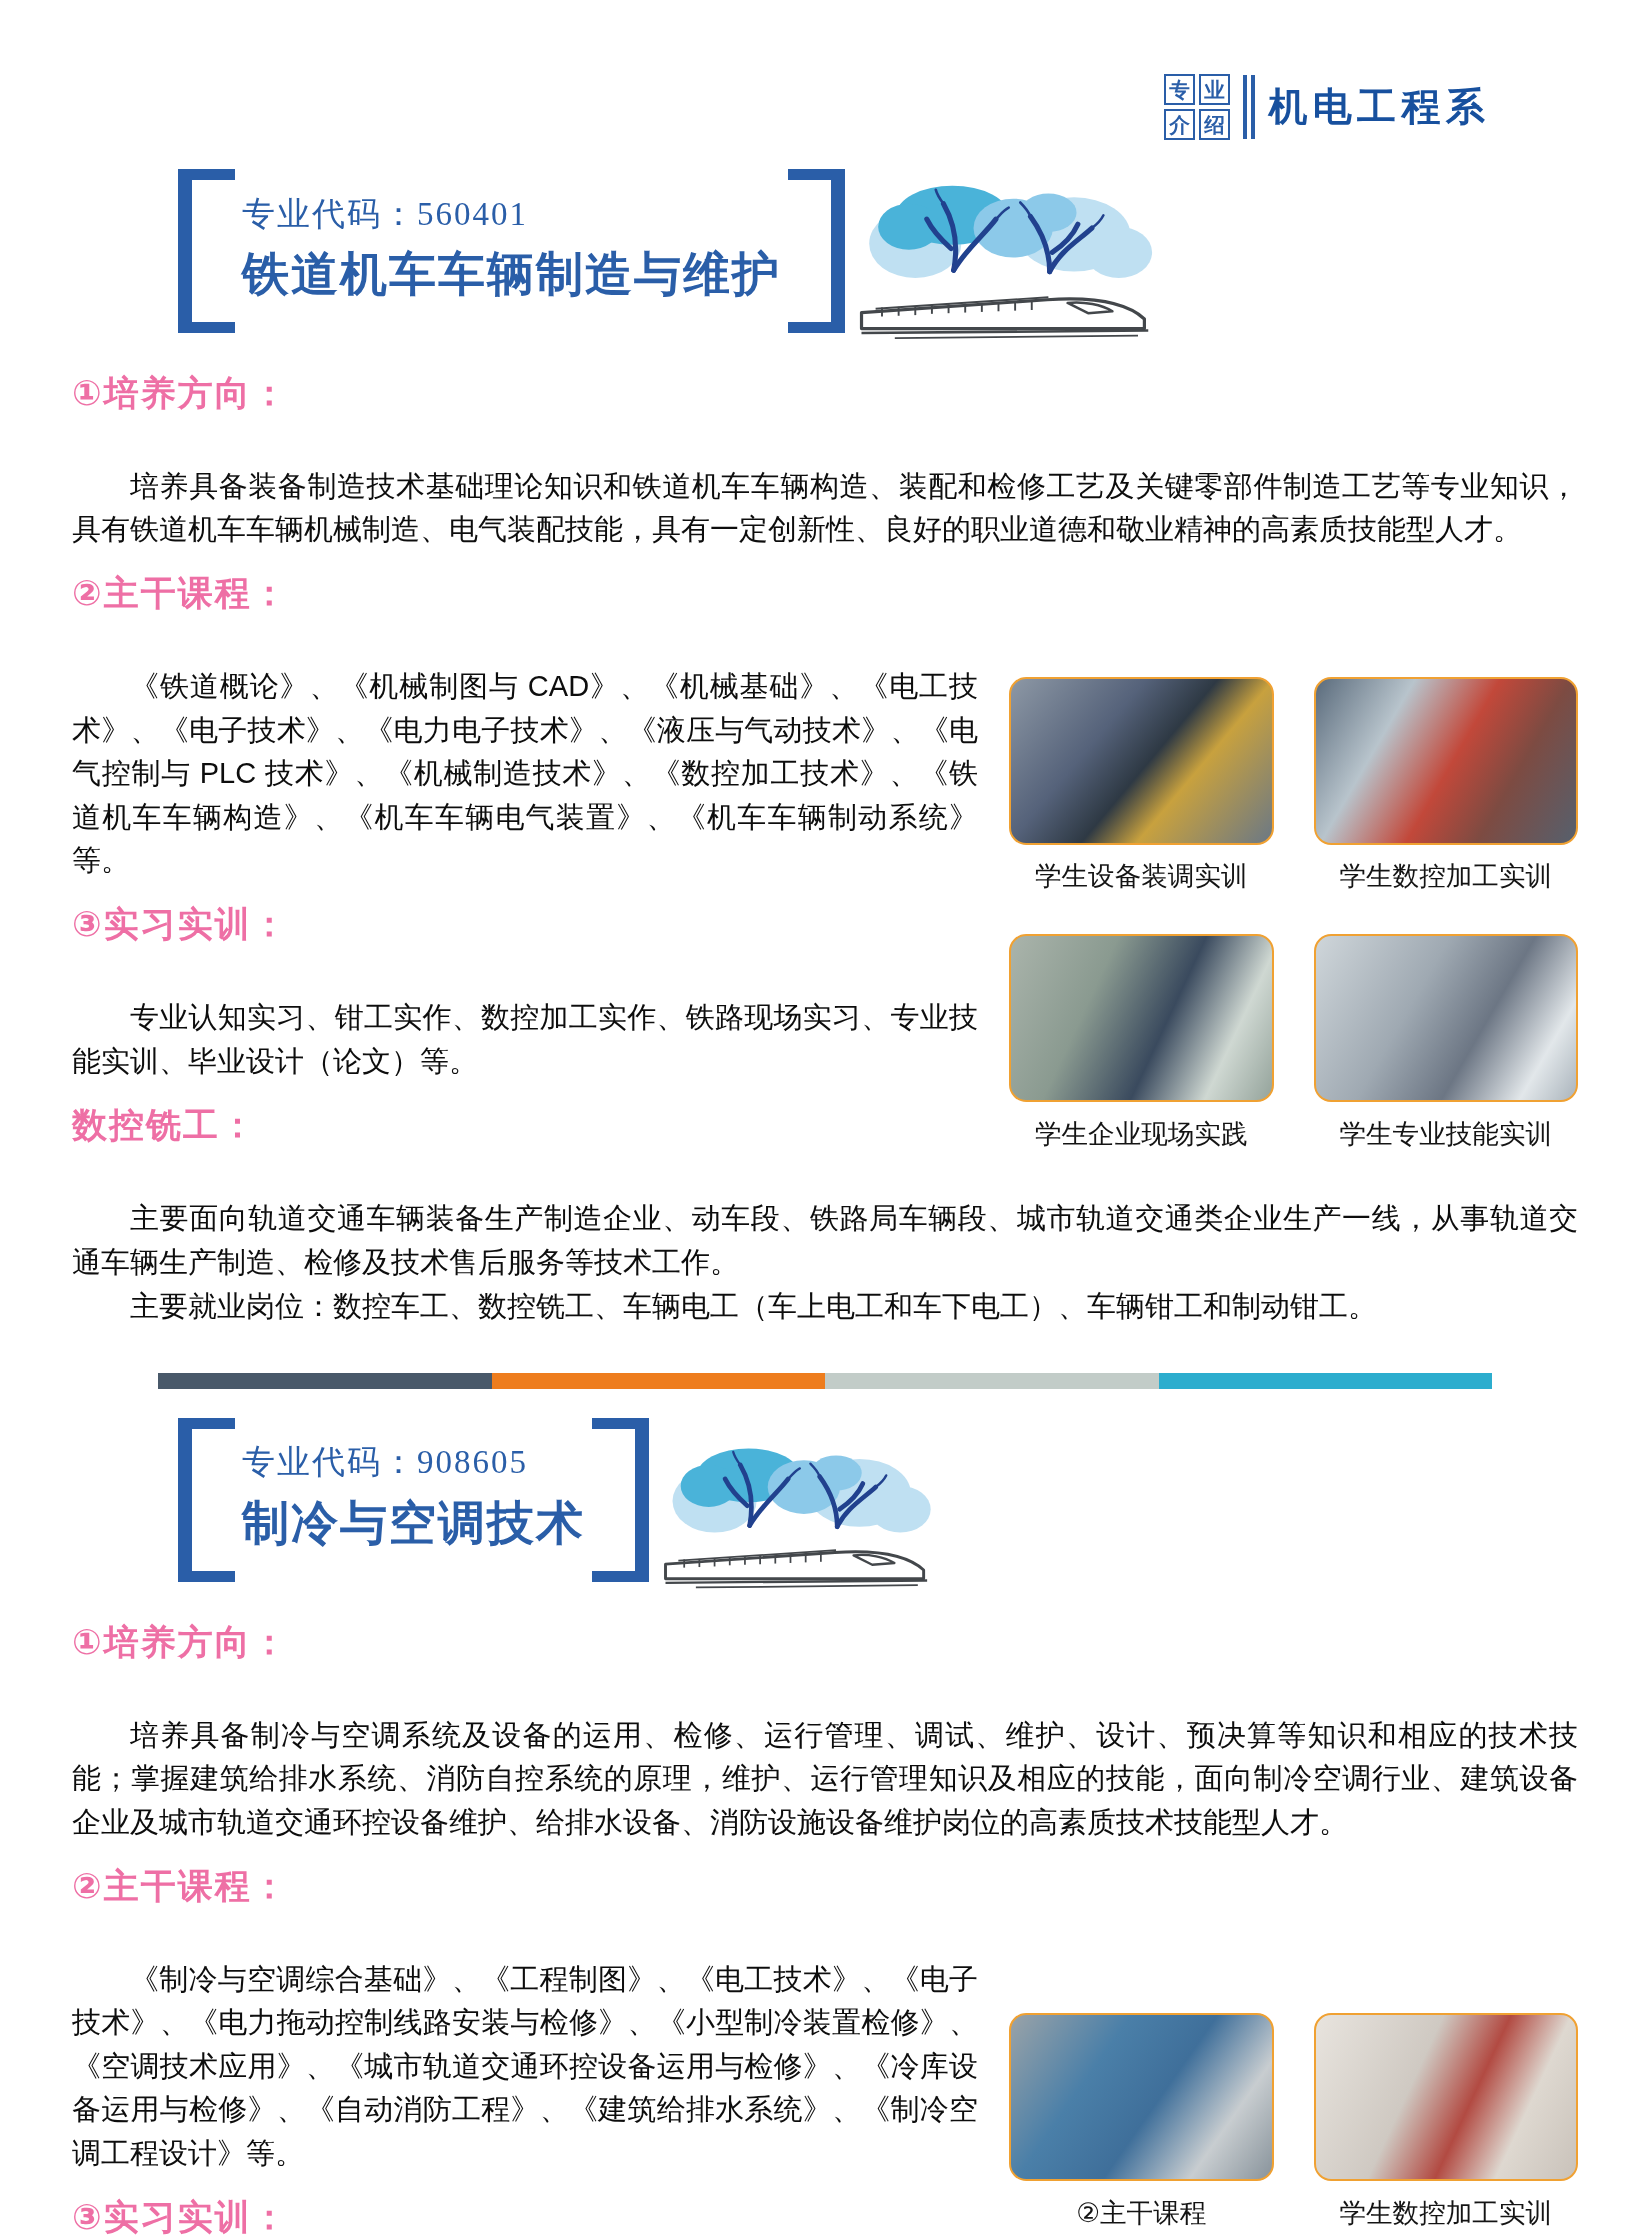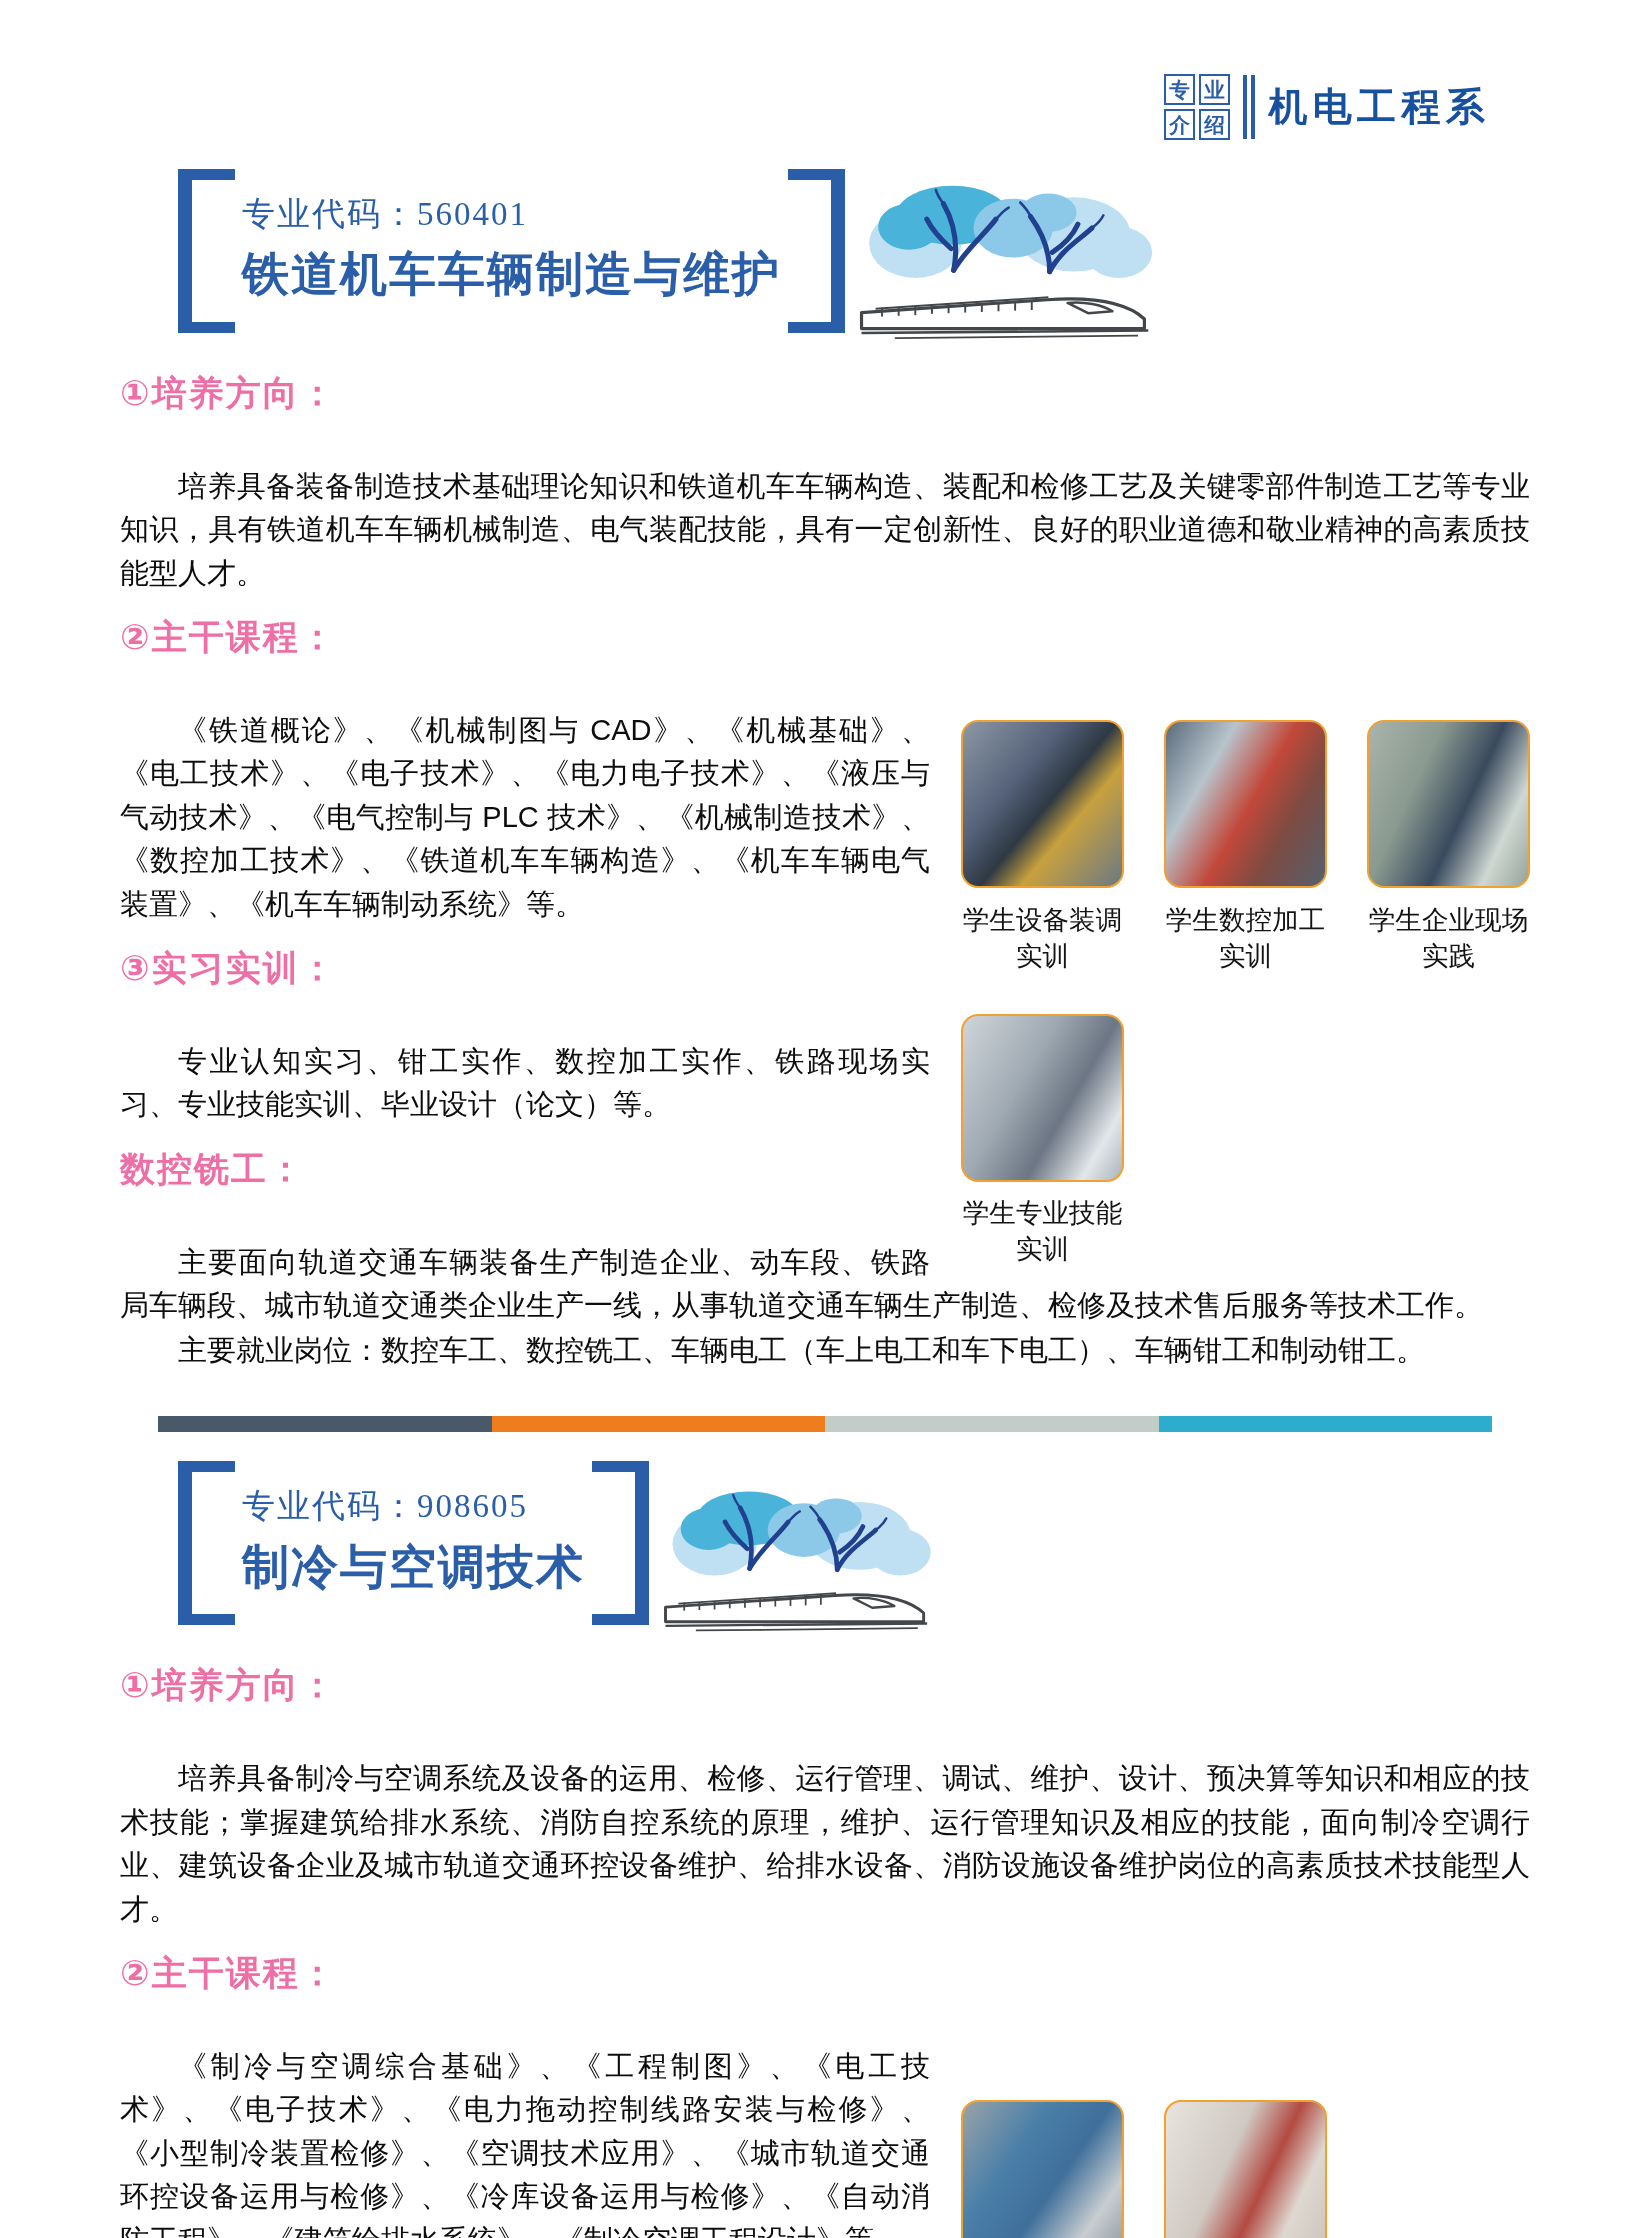--- a/index.html
+++ b/index.html
@@ -28,28 +28,28 @@
   .bracket-box{position:relative; display:inline-block; padding:22.6px 64px 26.6px 64px;}
   .bracket-box::before,.bracket-box::after{content:""; position:absolute; top:0; bottom:0; width:43px;
     border-top:11.3px solid var(--blue); border-bottom:11.3px solid var(--blue);}
   .bracket-box::before{left:0; border-left:14px solid var(--blue);}
   .bracket-box::after{right:0; border-right:14px solid var(--blue);}
   .prog-code{font-family:"Liberation Serif","DejaVu Serif",serif; font-size:33px; color:var(--blue); letter-spacing:2px;}
   .prog-title{font-size:47px; font-weight:800; color:var(--blue); letter-spacing:2px; margin-top:6.6px;}
   .title-art{margin-left:9.3px; margin-bottom:-9.3px;}
 
   
-  .content{padding:0 120px; margin-top:37px;}
+  .content{padding:0 72px; margin-top:37px;}
   .sec-head{color:var(--pink); font-size:35px; font-weight:700; letter-spacing:2px; margin:18.6px 0 10.6px;}
   .body-p{font-size:29px; line-height:1.5; color:var(--ink); text-indent:2em; text-align:justify;margin-top:48px;}
   .body-p + .body-p{margin-top:1.3px;}
 
   
   .media{float:right; width:569px; margin-left:31px; display:grid;
-    grid-template-columns:repeat(3,1fr); column-gap:29px; row-gap:31px;gap:40px;}
+    grid-template-columns:repeat(2,1fr); column-gap:29px; row-gap:31px;gap:40px;}
   .media.m1{margin-top:49px;}
   .media.m2{margin-top:93px;}
   .photo{height:168px; border:2.7px solid var(--photo-border); border-radius:17.3px;}
   .figcap{text-align:center; font-size:26.6px; color:#141414; margin-top:13.3px;}
   .clear{clear:both;}
 
   
   .p-a1{background:linear-gradient(130deg,#8d98a5,#55627a 34%,#2e3944 52%,#c8a13e 66%,#6b7885);}
   .p-a2{background:linear-gradient(120deg,#5a6b7c,#b8c4cc 28%,#c2483a 52%,#7d4b42 72%,#56606d);}
   .p-a3{background:linear-gradient(115deg,#aab4ab,#8a9a90 32%,#3a4a5e 58%,#cfd8d2 80%,#94a39b);}

